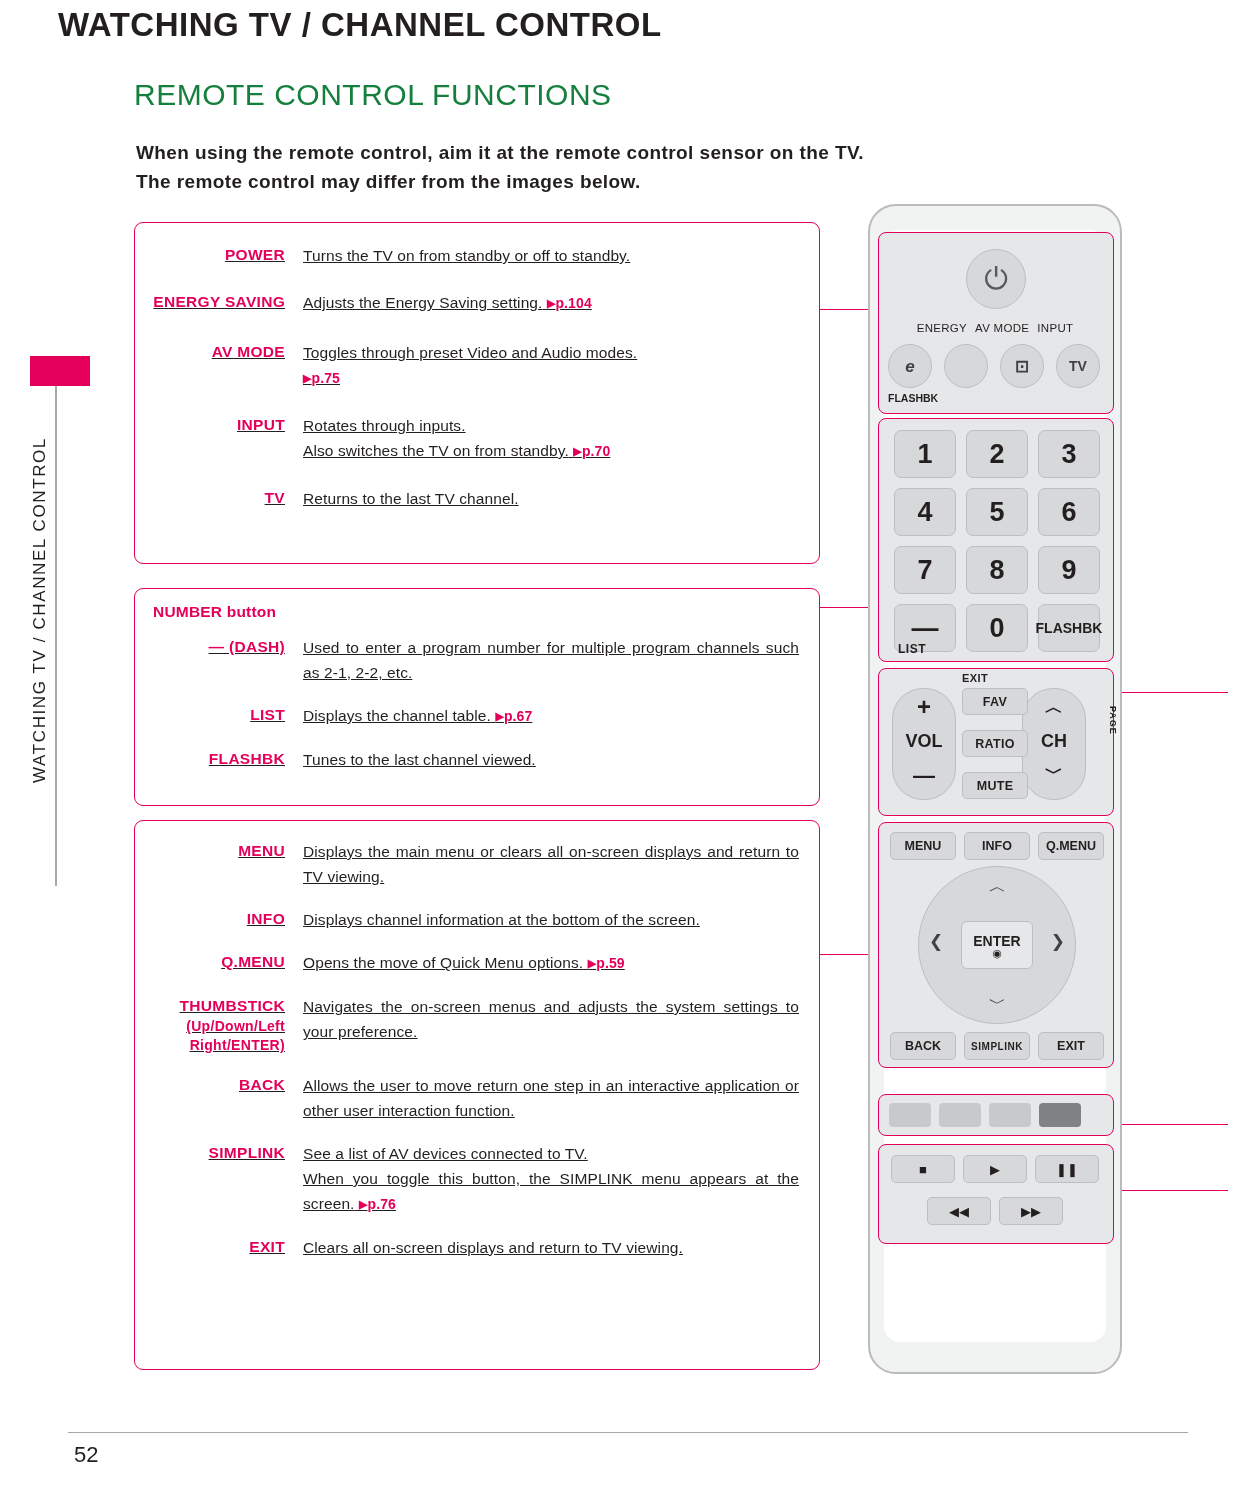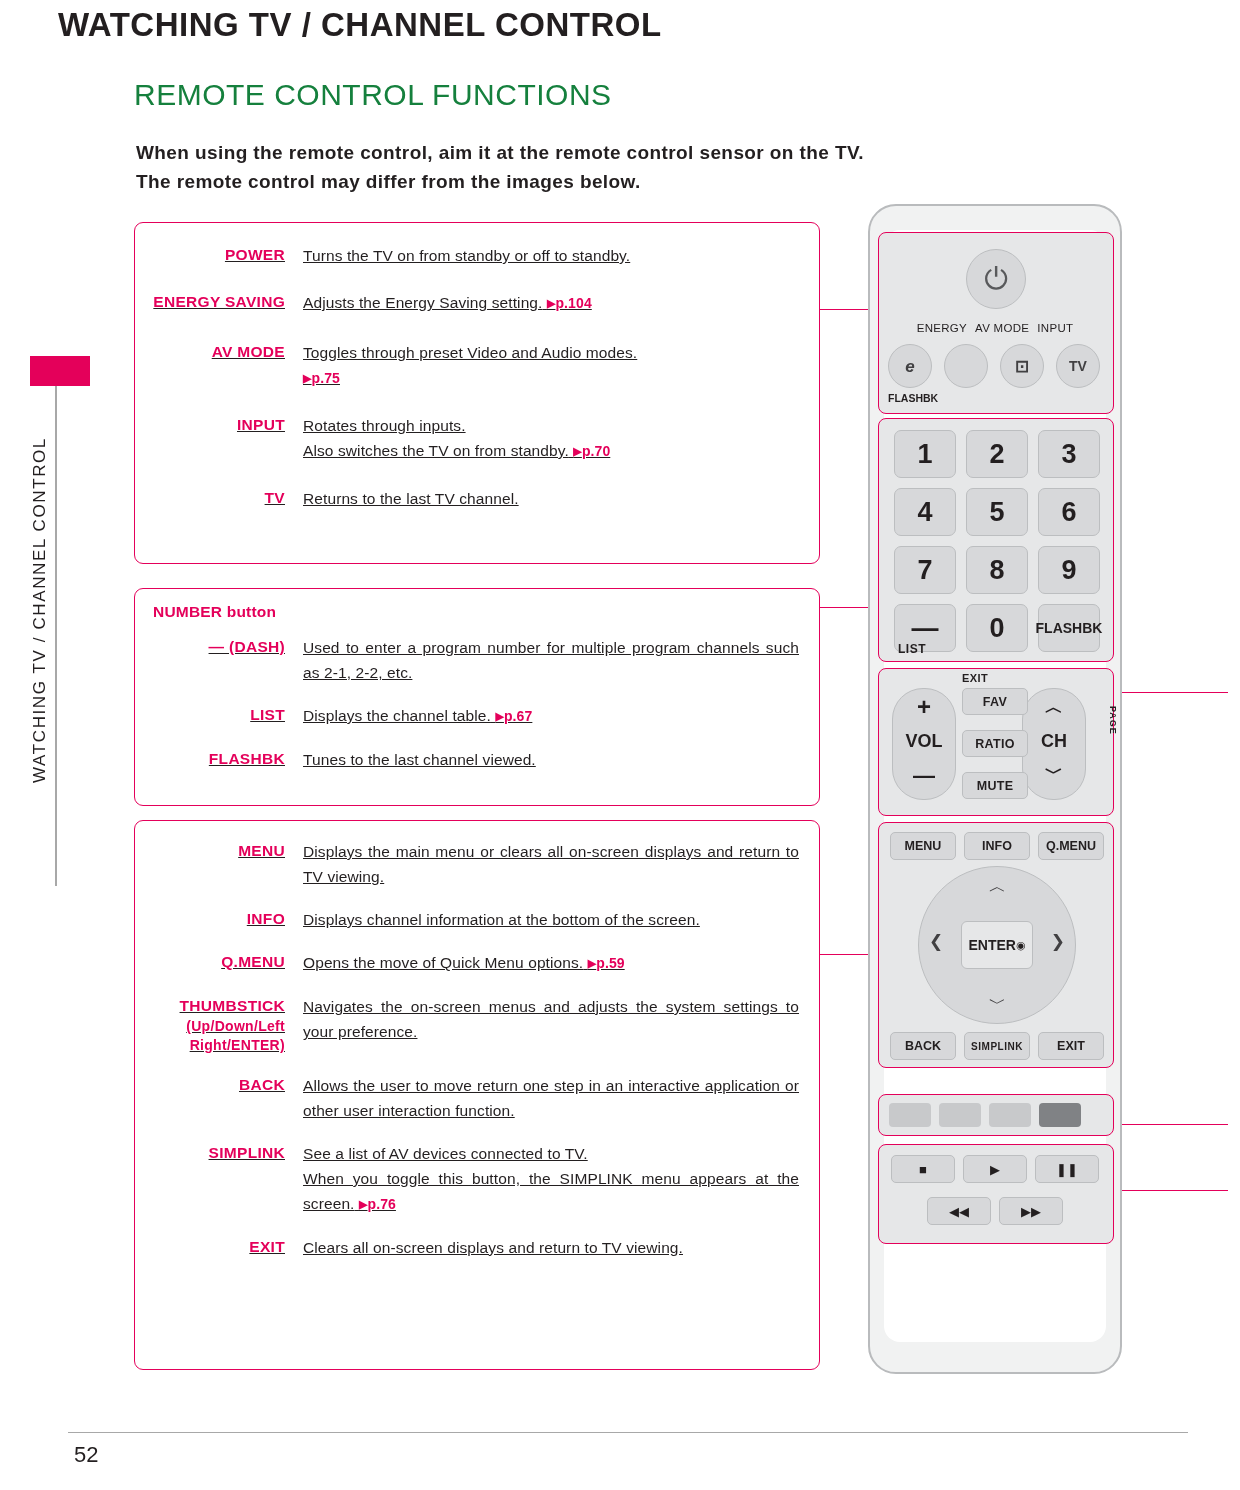--- a/index.html
+++ b/index.html
@@ -349,21 +349,21 @@
   }
   .enter-btn {
     position: absolute;
     left: 50%; top: 50%;
     transform: translate(-50%,-50%);
     width: 70px; height: 46px;
     border-radius: 6px;
     background: #e6e7e8;
     border: 1px solid #bcbec0;
     display: flex;
-    flex-direction: row;
+    flex-direction: column;
     align-items: center;
     justify-content: center;
   }
   .enter-txt { font-size: 14px; font-weight: bold; color: #231f20;}
   .enter-dot { font-size: 11px; color: #231f20; line-height: 9px;}
   .arrow {
     position: absolute;
     font-size: 17px;
     color: #414042;
   }

